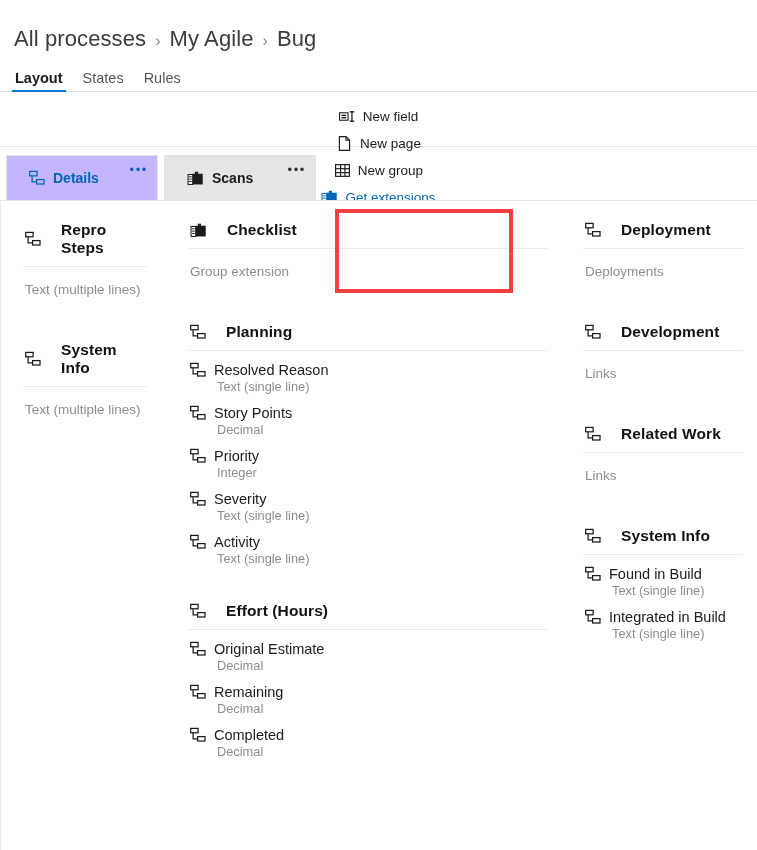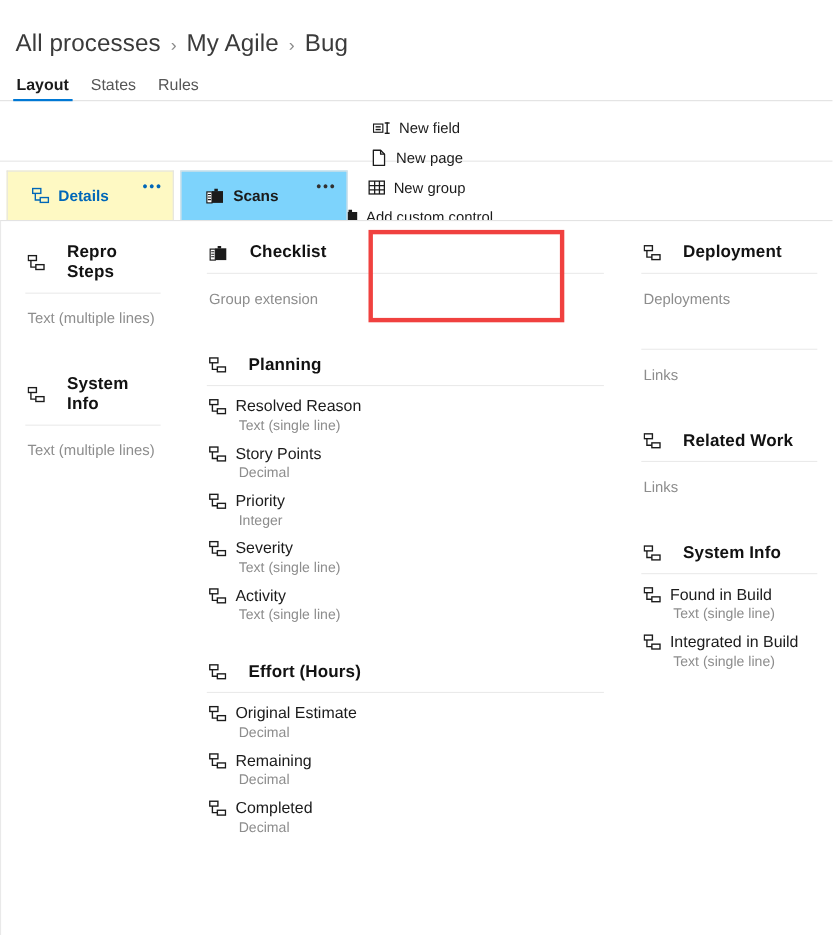--- a/index.html
+++ b/index.html
@@ -116,25 +116,25 @@
     position: relative;
   }
   .page-tab {
     position: relative;
     display: flex;
     align-items: center;
     min-width: 152px;
     padding: 0 34px 0 22px;
     border: 1px solid #e3e3e3;
     border-bottom: none;
-    background: #fef9c3;
+    background: #c4b5fd;
     cursor: pointer;
   }
   .page-tab + .page-tab { margin-left: 6px; }
-  .page-tab.inactive { background: #7dd3fc; }
+  .page-tab.inactive { background: #e5e5e5; }
   .page-tab .pt-label {
     font-size: 14px;
     font-weight: bold;
     margin-left: 8px;
     white-space: nowrap;
   }
   .page-tab.active .pt-label { color: #0067b8; }
   .page-tab.inactive .pt-label { color: #1b1b1b; }
   .pt-ellipsis {
     position: absolute;
@@ -272,33 +272,20 @@
         <rect x="1.5" y="2.5" width="13" height="11" fill="none" stroke="#1b1b1b" stroke-width="1.1"></rect>
         <line x1="1.5" y1="6.3" x2="14.5" y2="6.3" stroke="#1b1b1b" stroke-width="1.1"></line>
         <line x1="1.5" y1="10" x2="14.5" y2="10" stroke="#1b1b1b" stroke-width="1.1"></line>
         <line x1="6.2" y1="2.5" x2="6.2" y2="13.5" stroke="#1b1b1b" stroke-width="1.1"></line>
         <line x1="10.3" y1="2.5" x2="10.3" y2="13.5" stroke="#1b1b1b" stroke-width="1.1"></line>
       </svg>
     </span>
     <span>New group</span>
   </div>
 
-  <div class="cmd">
-    <span class="cmd-ico">
-      <svg viewBox="0 0 16 16" width="17" height="17">
-        <rect x="1" y="4.2" width="4.4" height="9.4" fill="#fff" stroke="#1b1b1b" stroke-width="1"></rect>
-        <line x1="1.9" y1="6.4" x2="4.5" y2="6.4" stroke="#1b1b1b" stroke-width="0.9"></line>
-        <line x1="1.9" y1="8.6" x2="4.5" y2="8.6" stroke="#1b1b1b" stroke-width="0.9"></line>
-        <line x1="1.9" y1="10.8" x2="4.5" y2="10.8" stroke="#1b1b1b" stroke-width="0.9"></line>
-        <path d="M7.4 1.6 h3 v2.1 h-3 z" fill="#1b1b1b"></path>
-        <rect x="5.4" y="3.5" width="9.4" height="10.1" fill="#1b1b1b"></rect>
-      </svg>
-    </span>
-    <span>Add custom control</span>
-  </div>
 
   <div class="cmd link">
     <span class="cmd-ico">
       <svg viewBox="0 0 16 16" width="17" height="17">
         <rect x="1" y="4.2" width="4.4" height="9.4" fill="#fff" stroke="#0067b8" stroke-width="1"></rect>
         <line x1="1.9" y1="6.4" x2="4.5" y2="6.4" stroke="#0067b8" stroke-width="0.9"></line>
         <line x1="1.9" y1="8.6" x2="4.5" y2="8.6" stroke="#0067b8" stroke-width="0.9"></line>
         <line x1="1.9" y1="10.8" x2="4.5" y2="10.8" stroke="#0067b8" stroke-width="0.9"></line>
         <path d="M7.4 1.6 h3 v2.1 h-3 z" fill="#0067b8"></path>
         <rect x="5.4" y="3.5" width="9.4" height="10.1" fill="#0067b8"></rect>
@@ -511,20 +498,28 @@
               <rect x="0.7" y="1.4" width="7.4" height="4.4" fill="none" stroke="#1b1b1b" stroke-width="1.25"></rect>
               <rect x="7.6" y="9.6" width="7.4" height="4.4" fill="none" stroke="#1b1b1b" stroke-width="1.25"></rect>
               <path d="M3.1 5.8 V11.8 H7.6" fill="none" stroke="#1b1b1b" stroke-width="1.25"></path>
             </svg></span>
           <span class="group-title">Deployment</span>
         </div>
         <div class="group-rule"></div>
         <div class="group-placeholder">Deployments</div>
       </div>
       <div class="group">
+        <div class="group-head">
+          <span class="tree-ico"><svg viewBox="0 0 16 16" width="16" height="16">
+              <rect x="0.7" y="1.4" width="7.4" height="4.4" fill="none" stroke="#1b1b1b" stroke-width="1.25"></rect>
+              <rect x="7.6" y="9.6" width="7.4" height="4.4" fill="none" stroke="#1b1b1b" stroke-width="1.25"></rect>
+              <path d="M3.1 5.8 V11.8 H7.6" fill="none" stroke="#1b1b1b" stroke-width="1.25"></path>
+            </svg></span>
+          <span class="group-title">Development</span>
+        </div>
         <div class="group-rule"></div>
         <div class="group-placeholder">Links</div>
       </div>
       <div class="group">
         <div class="group-head">
           <span class="tree-ico"><svg viewBox="0 0 16 16" width="16" height="16">
               <rect x="0.7" y="1.4" width="7.4" height="4.4" fill="none" stroke="#1b1b1b" stroke-width="1.25"></rect>
               <rect x="7.6" y="9.6" width="7.4" height="4.4" fill="none" stroke="#1b1b1b" stroke-width="1.25"></rect>
               <path d="M3.1 5.8 V11.8 H7.6" fill="none" stroke="#1b1b1b" stroke-width="1.25"></path>
             </svg></span>

